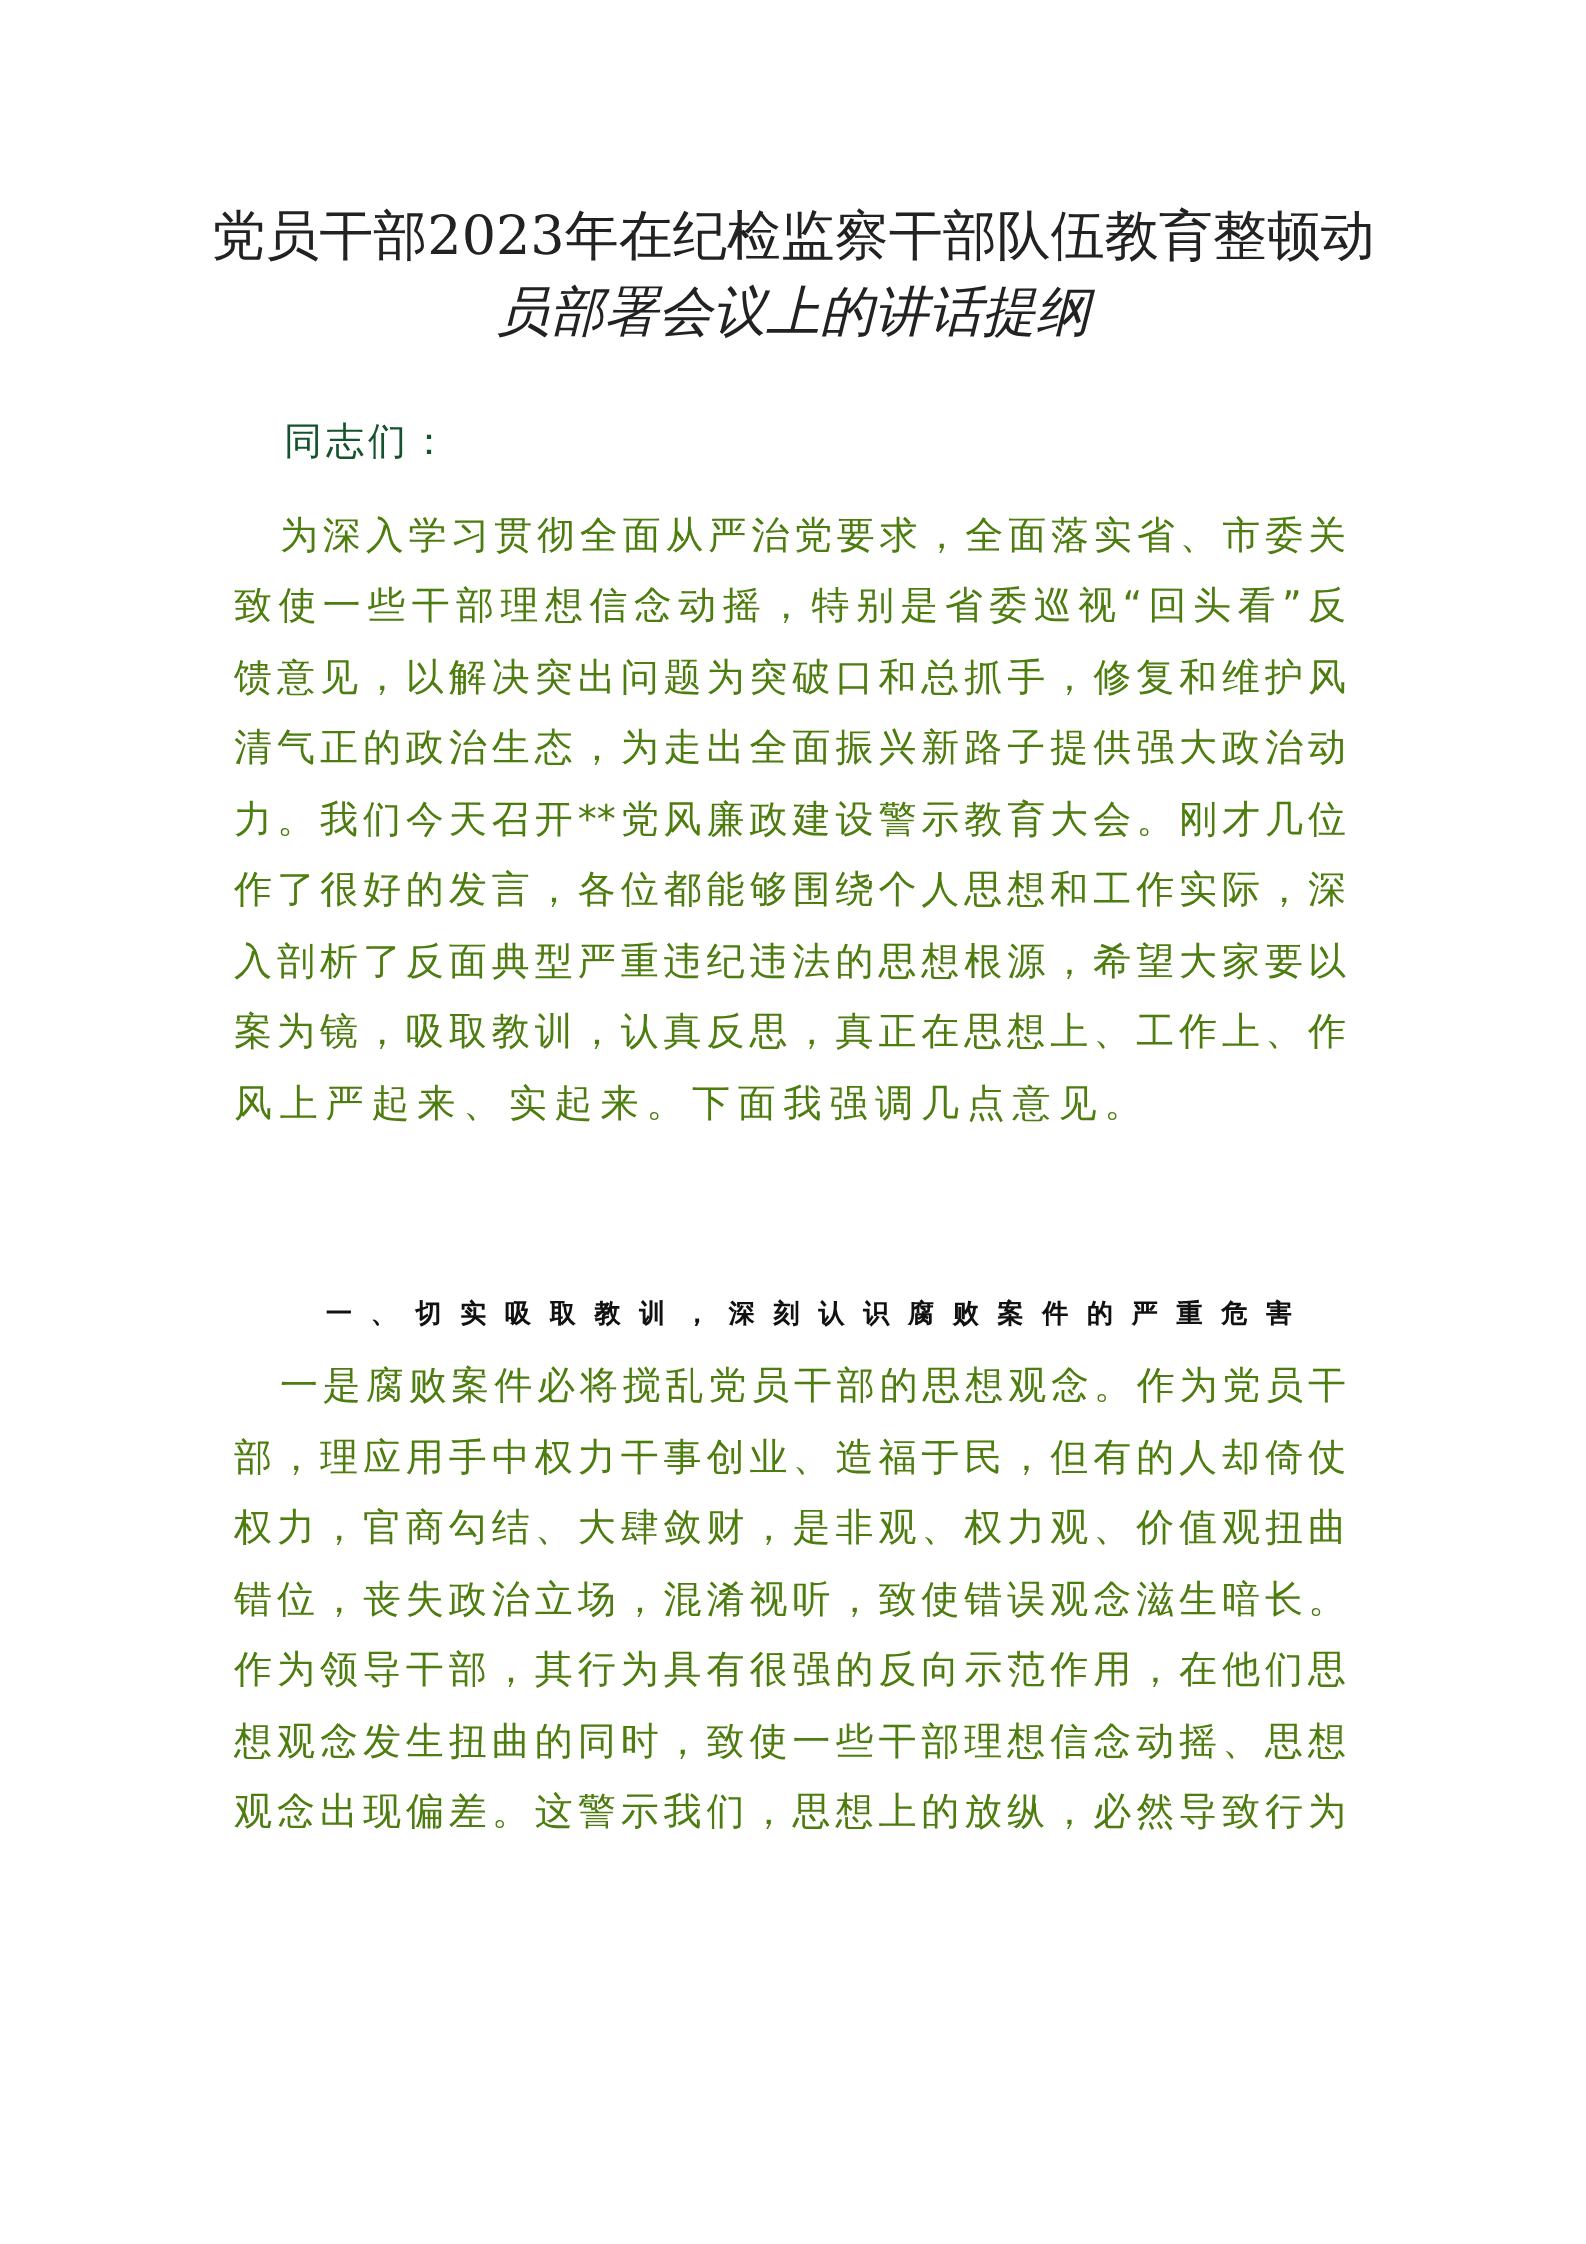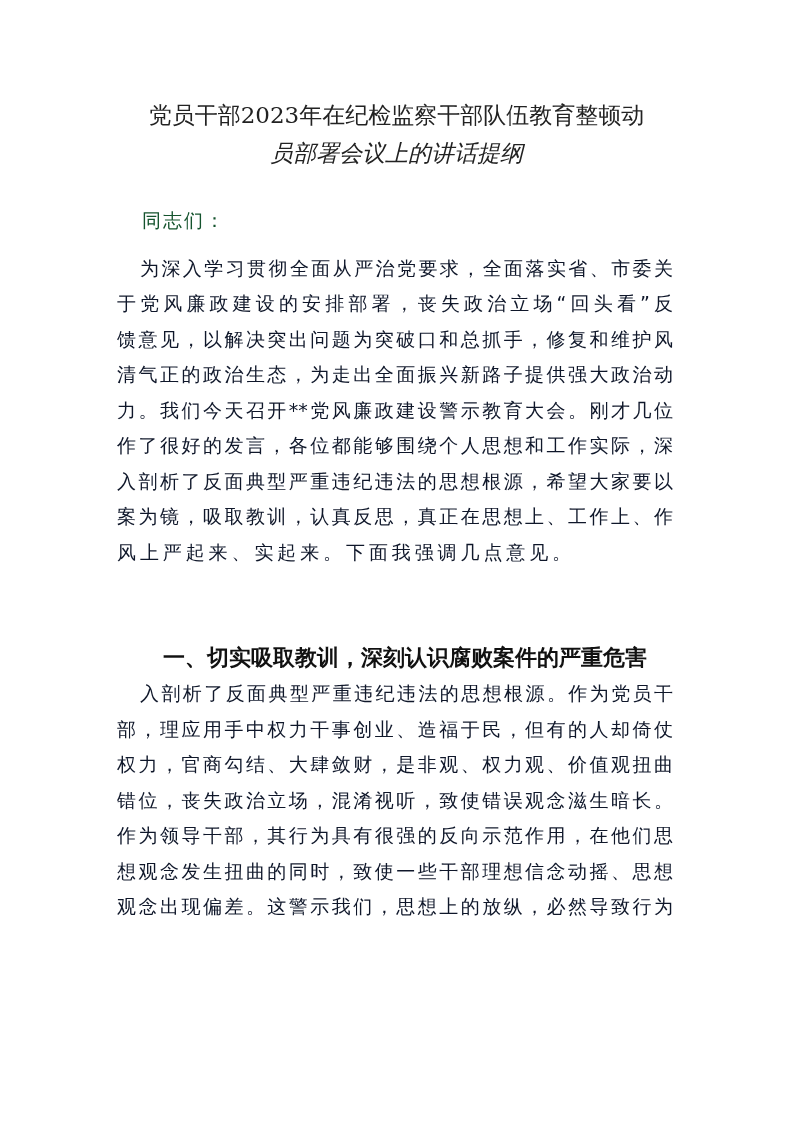--- a/index.html
+++ b/index.html
@@ -1,63 +1,63 @@
 <!DOCTYPE html>
 <html><head>
 <meta charset="utf-8">
 <style>
   html, body { margin: 0; padding: 0; background: #ffffff; }
   body { width: 793px; height: 1122px; position: relative; overflow: hidden; }
   .page { position: absolute; left: 0; top: 0; width: 793px; height: 1122px; background: #fff; }
   .title {
     position: absolute; left: 100px; width: 593px; text-align: center;
     font-family: "DejaVu Serif", "Liberation Serif", serif;
-    font-size: 23px; color: #222; letter-spacing: 0px; white-space: nowrap;
+    font-size: 27px; color: #222; letter-spacing: 0px; white-space: nowrap;
   }
   .t1 { top: 100px; }
   .t2 { top: 138px; font-style: italic; }
   .line {
     position: absolute; left: 117px; width: 556px;
     font-family: "DejaVu Sans", "Liberation Sans", sans-serif;
-    font-size: 19px; color: #0f172a; white-space: nowrap;
+    font-size: 19px; color: #4d7c0f; white-space: nowrap;
     text-align: justify; text-align-last: justify; height: 24px; line-height: 24px;
   }
   .line.last { text-align-last: left; letter-spacing: 3.9px; }
   .line.indent { left: 140px; width: 533px; }
   .salutation { position: absolute; left: 142px; top: 208px; font-family: "DejaVu Sans", "Liberation Sans", sans-serif; font-size: 19px; color: #14532d; letter-spacing: 2px; }
   .heading {
     position: absolute; left: 163px; top: 646px; width: 483px;
     font-family: "DejaVu Sans", "Liberation Sans", sans-serif; font-weight: bold;
-    font-size: 22px; color: #111; white-space: nowrap;
+    font-size: 13px; color: #111; white-space: nowrap;
     text-align: justify; text-align-last: justify; line-height: 24px;
   }
 </style>
 </head>
 <body>
 
 <div class="page">
 
   <div class="title t1">党员干部2023年在纪检监察干部队伍教育整顿动</div>
   <div class="title t2">员部署会议上的讲话提纲</div>
 
   <div class="salutation">同志们：</div>
 
   <div class="line indent" style="top:256px">为深入学习贯彻全面从严治党要求，全面落实省、市委关</div>
-  <div class="line" style="top:291px">于党风廉政建设的安排部署，丧失政治立场“回头看”反</div>
+  <div class="line" style="top:291px">致使一些干部理想信念动摇，特别是省委巡视“回头看”反</div>
   <div class="line" style="top:327px">馈意见，以解决突出问题为突破口和总抓手，修复和维护风</div>
   <div class="line" style="top:398px">力。我们今天召开**党风廉政建设警示教育大会。刚才几位</div>
   <div class="line" style="top:362px">清气正的政治生态，为走出全面振兴新路子提供强大政治动</div>
   <div class="line" style="top:433px">作了很好的发言，各位都能够围绕个人思想和工作实际，深</div>
   <div class="line" style="top:469px">入剖析了反面典型严重违纪违法的思想根源，希望大家要以</div>
   <div class="line last" style="top:540px">风上严起来、实起来。下面我强调几点意见。</div>
   <div class="line" style="top:504px">案为镜，吸取教训，认真反思，真正在思想上、工作上、作</div>
 
   <div class="heading">一、切实吸取教训，深刻认识腐败案件的严重危害</div>
 
-  <div class="line indent" style="top:681px">入剖析了反面典型严重违纪违法的思想根源。作为党员干</div>
+  <div class="line indent" style="top:681px">一是腐败案件必将搅乱党员干部的思想观念。作为党员干</div>
   <div class="line" style="top:717px">部，理应用手中权力干事创业、造福于民，但有的人却倚仗</div>
   <div class="line" style="top:752px">权力，官商勾结、大肆敛财，是非观、权力观、价值观扭曲</div>
   <div class="line" style="top:823px">作为领导干部，其行为具有很强的反向示范作用，在他们思</div>
   <div class="line" style="top:788px">错位，丧失政治立场，混淆视听，致使错误观念滋生暗长。</div>
   <div class="line" style="top:859px">想观念发生扭曲的同时，致使一些干部理想信念动摇、思想</div>
   <div class="line" style="top:894px">观念出现偏差。这警示我们，思想上的放纵，必然导致行为</div>
 
 </div>
 
 </body></html>

